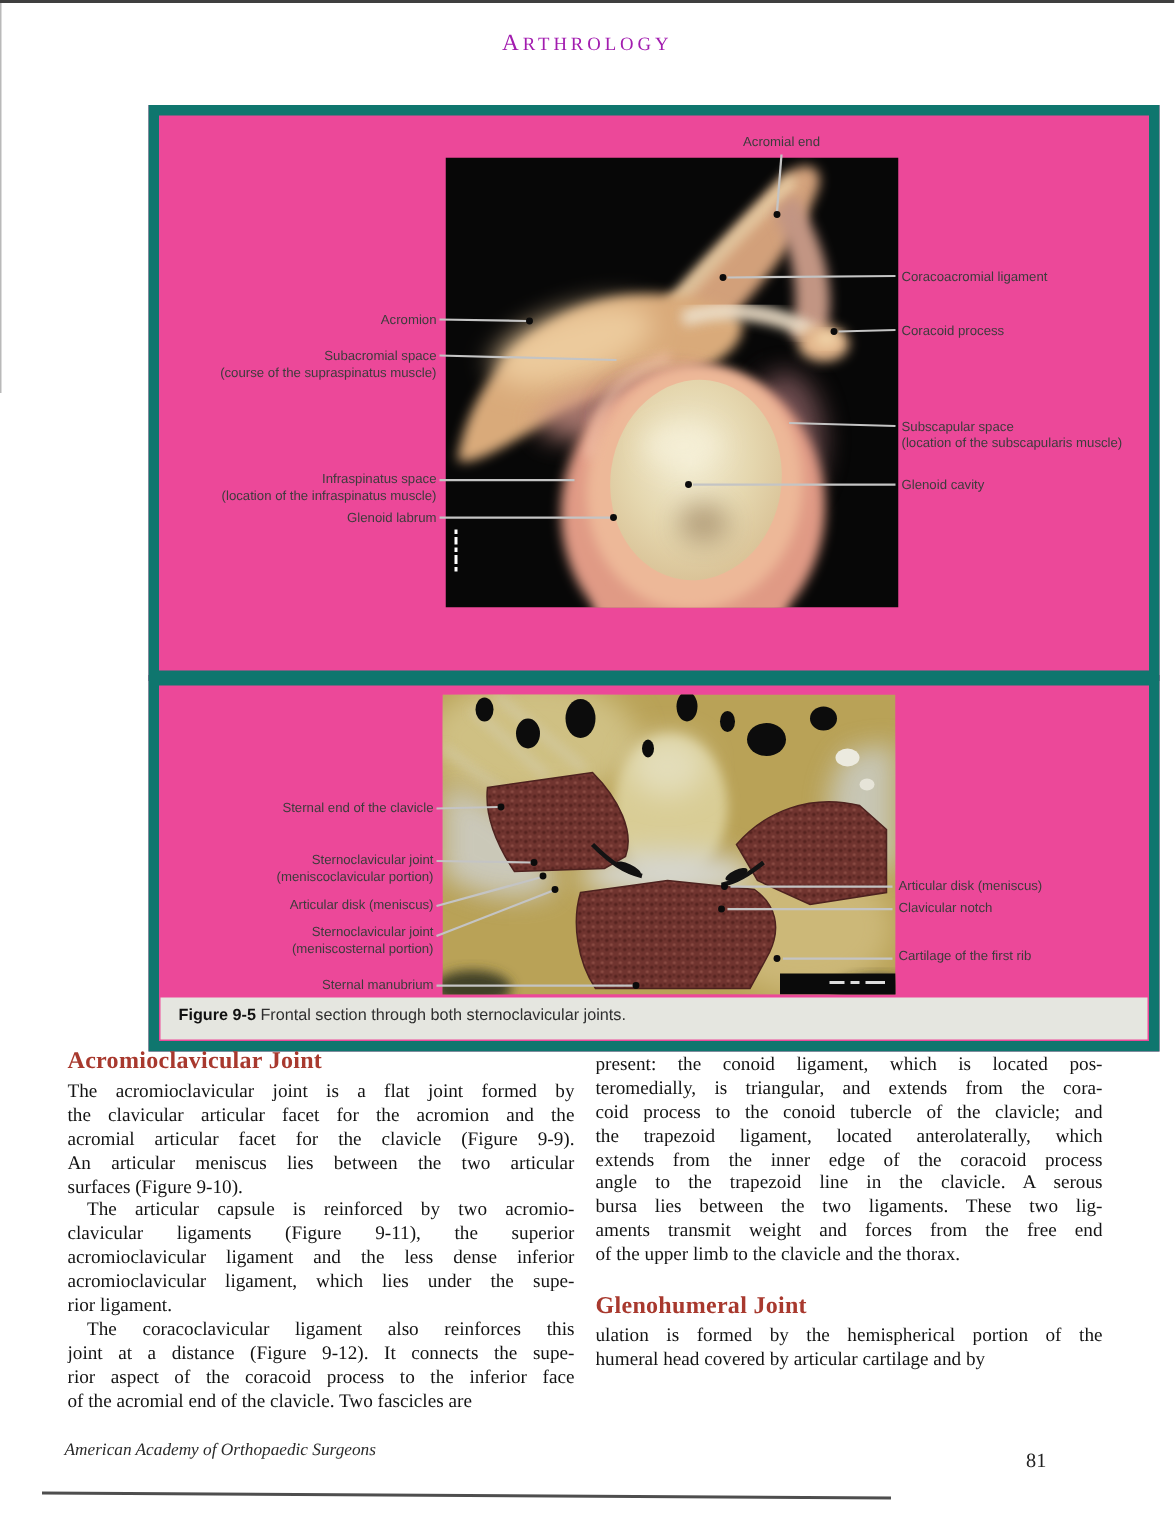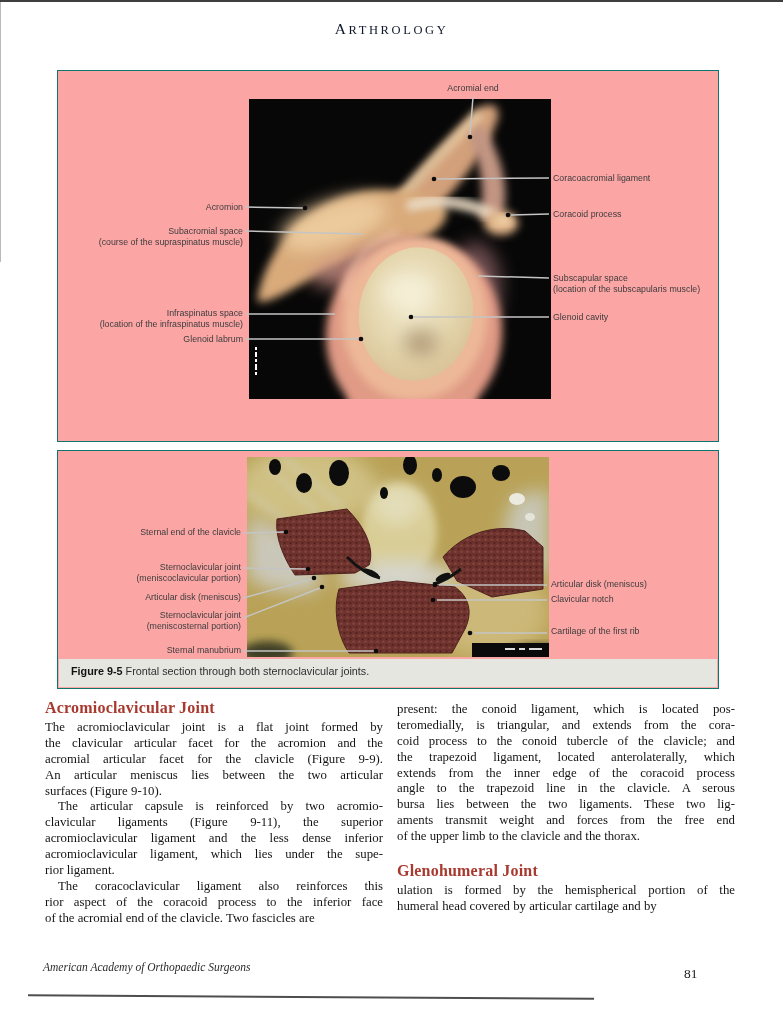--- a/index.html
+++ b/index.html
@@ -6,25 +6,25 @@
   body{
     width:783px;height:1023px;position:relative;background:#ffffff;
     font-family:"Liberation Serif",serif;overflow:hidden;
   }
   
   .scan-top{position:absolute;left:0;top:0;width:783px;height:2px;background:#3f3f3f;}
   .scan-left{position:absolute;left:0;top:2px;width:1px;height:260px;background:#b9b9b9;}
 
   .page-header{
     position:absolute;left:0;top:20px;width:783px;text-align:center;
-    font:12.5px "Liberation Serif",serif;letter-spacing:2.6px;color:#0f172a;
+    font:12.5px "Liberation Serif",serif;letter-spacing:2.6px;color:#a21caf;
   }
   .page-header::first-letter{font-size:15.5px;}
 
-  .figbox{position:absolute;background:#fca5a5;border:1px solid #0f766e;}
+  .figbox{position:absolute;background:#ec4899;border:7px solid #0f766e;margin-left:42px;}
   #figbox4{left:57px;top:70px;width:660px;height:370px;}
   #figbox5{left:57px;top:450px;width:660px;height:237px;}
 
   .photo{position:absolute;display:block;}
   #photo4{left:191px;top:28px;width:302px;height:300px;}
   #photo5{left:189px;top:6px;width:302px;height:200px;}
 
   .overlay{position:absolute;left:0;top:0;pointer-events:none;}
 
   .lbl{
@@ -277,20 +277,21 @@
     </div>
   <div class="para indent">
       <div class="tline">The articular capsule is reinforced by two acromio-</div>
       <div class="tline">clavicular ligaments (Figure 9-11), the superior</div>
       <div class="tline">acromioclavicular ligament and the less dense inferior</div>
       <div class="tline">acromioclavicular ligament, which lies under the supe-</div>
       <div class="tline tlast">rior ligament.</div>
     </div>
   <div class="para indent">
       <div class="tline">The coracoclavicular ligament also reinforces this</div>
+      <div class="tline">joint at a distance (Figure 9-12). It connects the supe-</div>
       <div class="tline">rior aspect of the coracoid process to the inferior face</div>
       <div class="tline tlast">of the acromial end of the clavicle. Two fascicles are</div>
     </div>
 </div>
 
 <div class="col" id="col-right">
   <div class="para">
       <div class="tline">present: the conoid ligament, which is located pos-</div>
       <div class="tline">teromedially, is triangular, and extends from the cora-</div>
       <div class="tline">coid process to the conoid tubercle of the clavicle; and</div>

